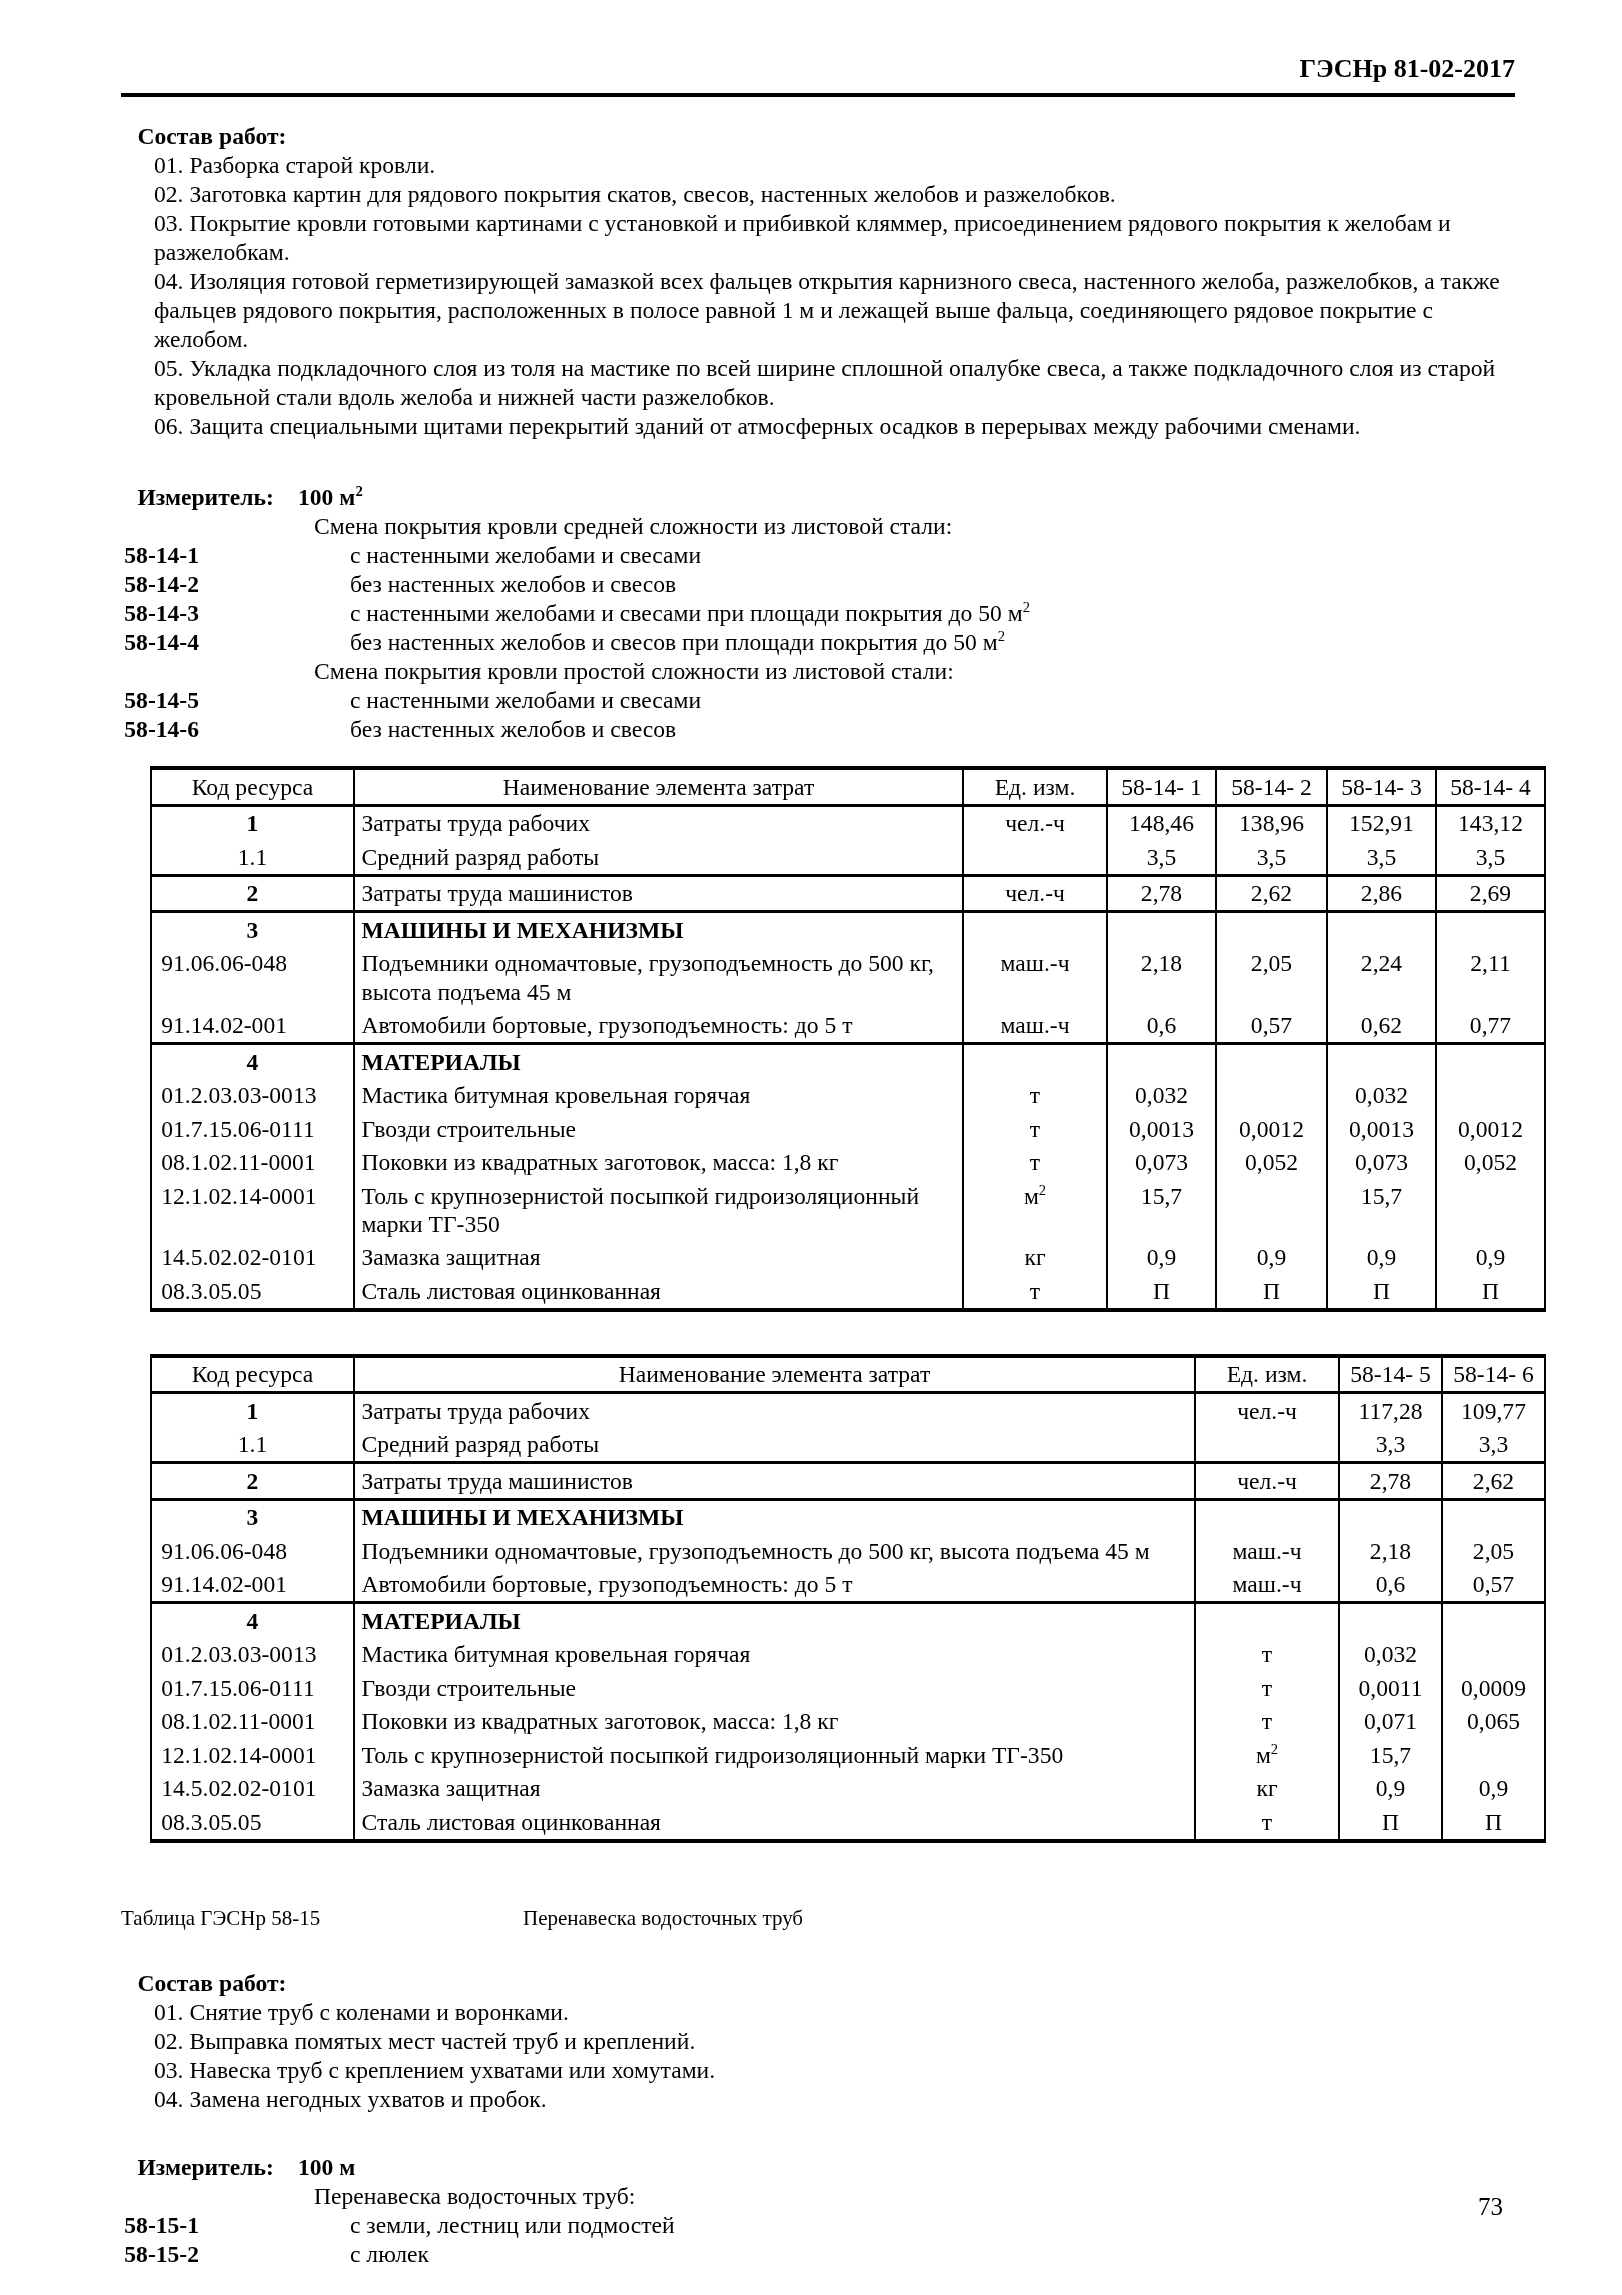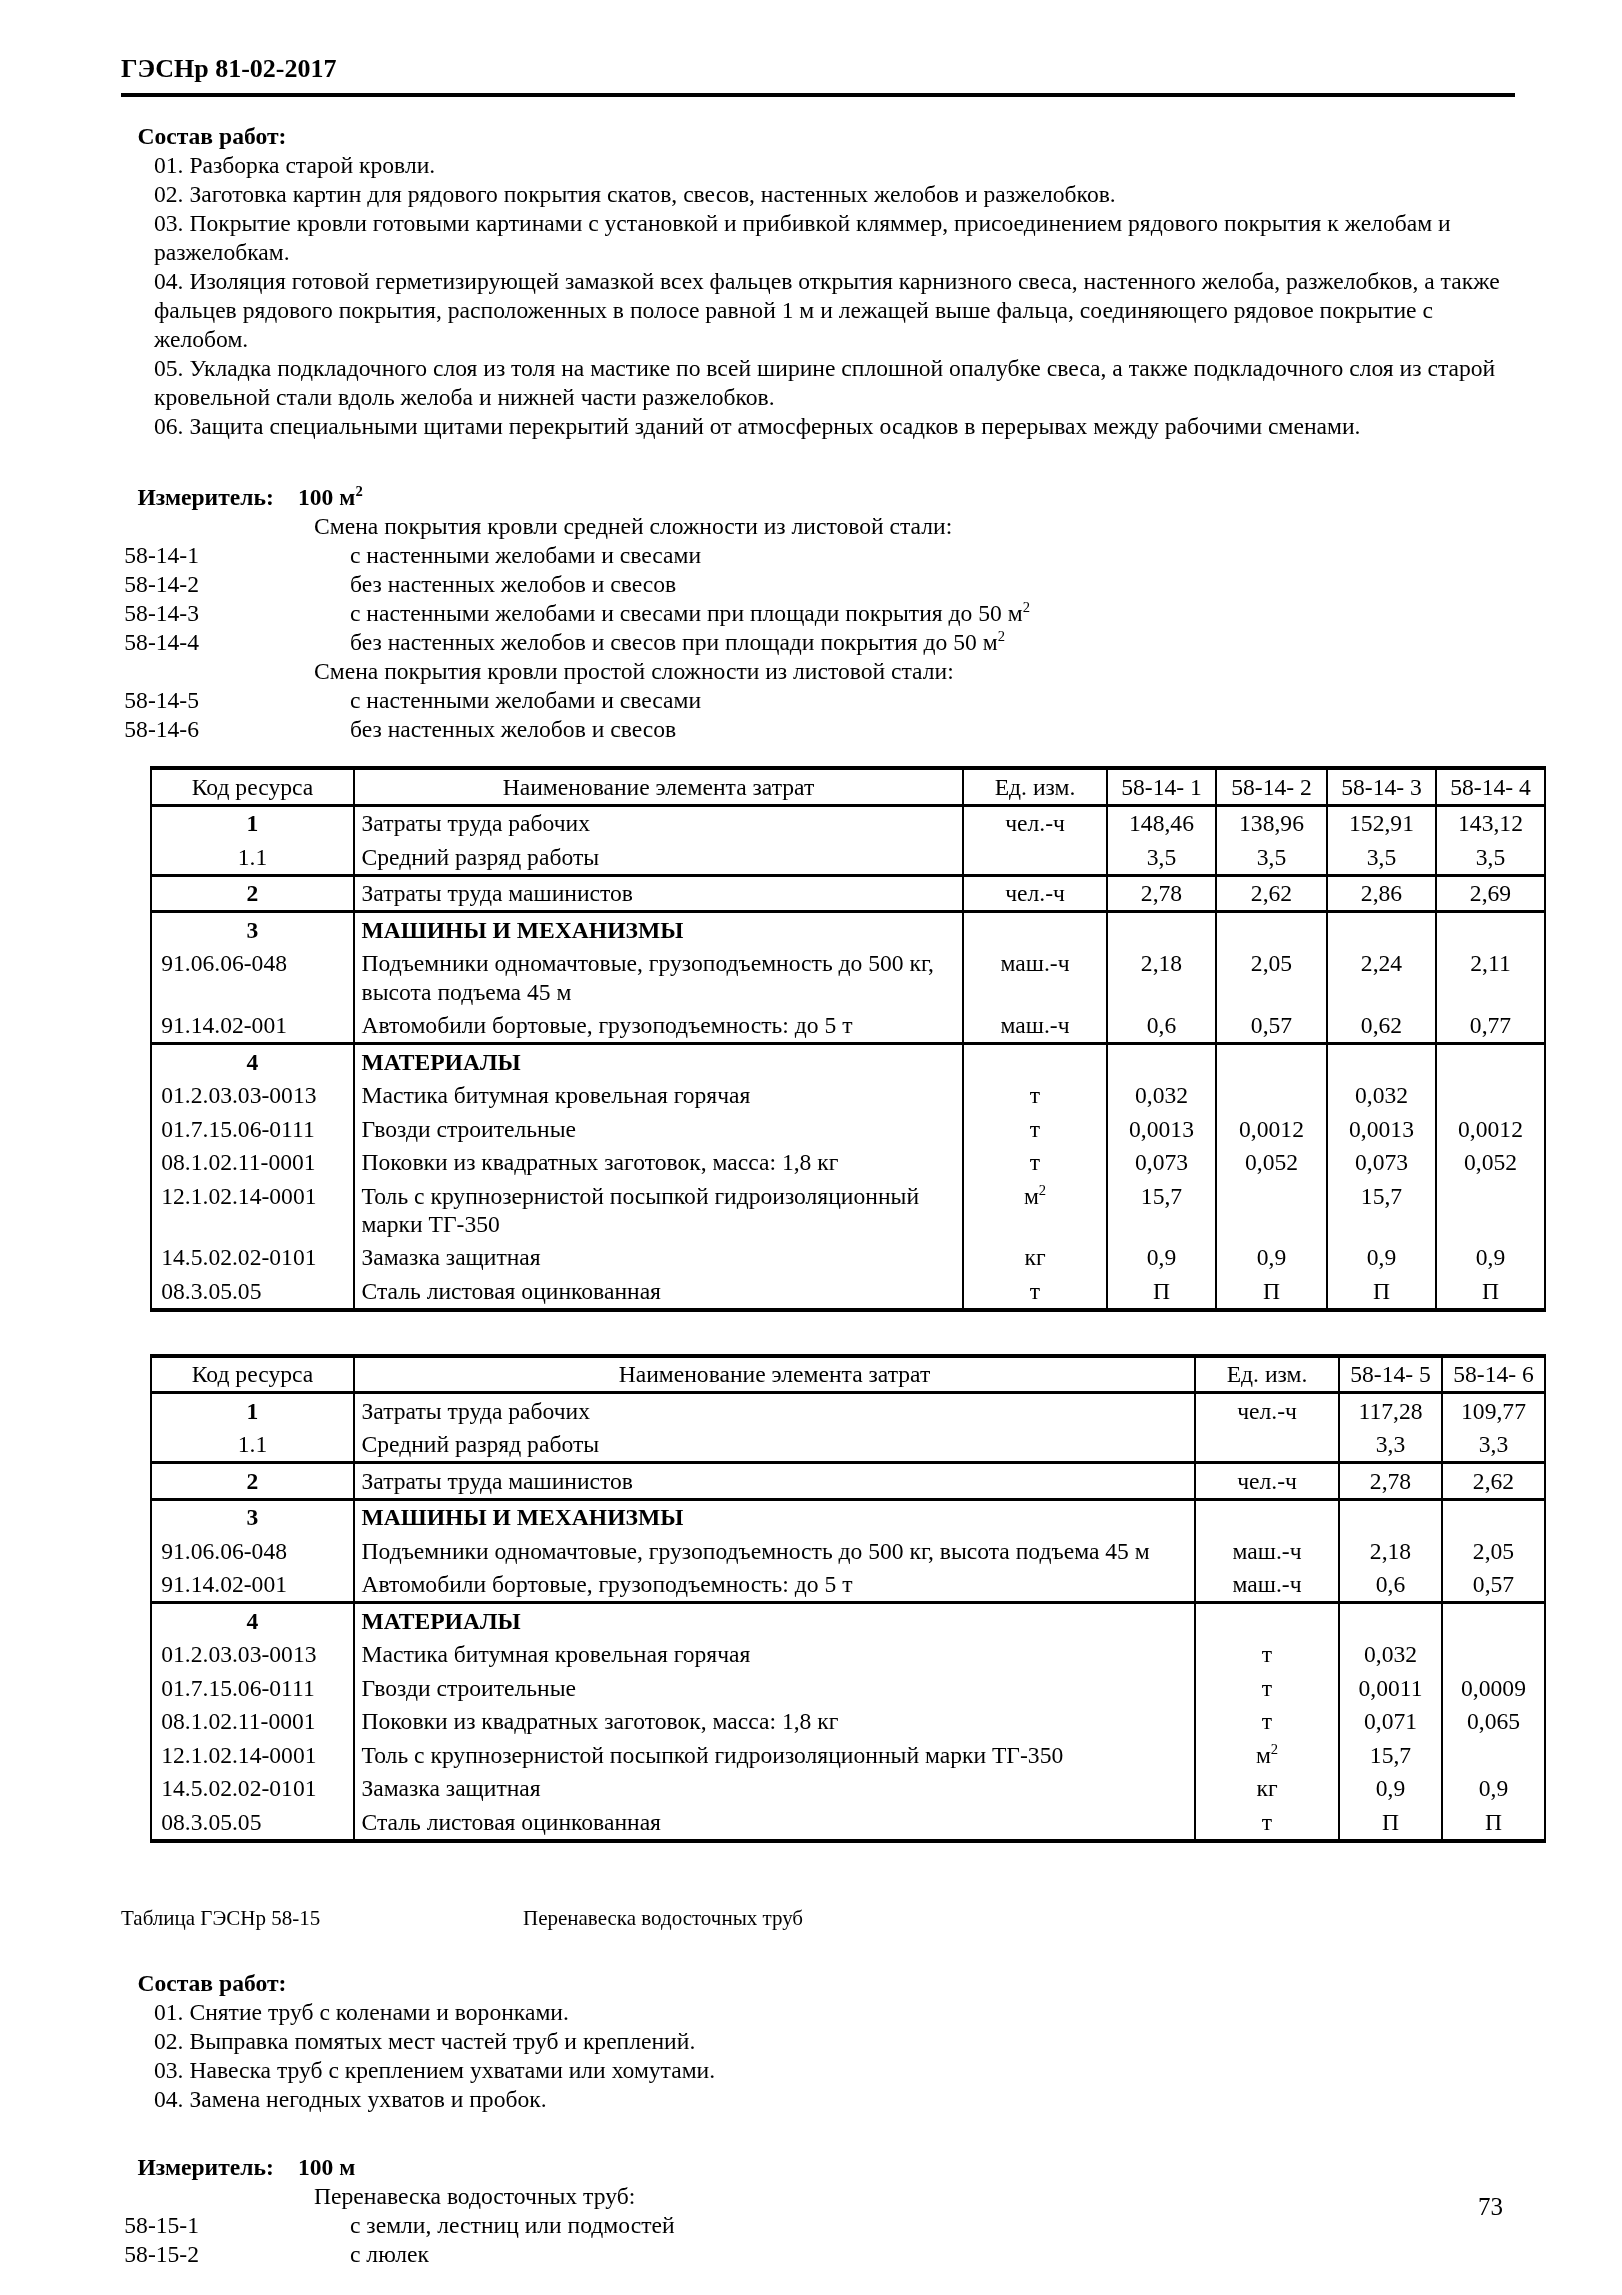--- a/index.html
+++ b/index.html
@@ -11,34 +11,34 @@
     color: #000000;
     font-family: "Liberation Serif", "DejaVu Serif", serif;
     font-size: 23.6px;
     overflow: hidden;
   }
   .content { padding: 54px 108px 0 121px; }
   .bold { font-weight: bold; }
   sup { font-size: 0.62em; line-height: 0; }
   sup:empty { display: none; }
 
-  .doc-code { font-weight: bold; font-size: 26px; line-height: 30px; }
+  .doc-code { text-align: right; font-weight: bold; font-size: 26px; line-height: 30px; }
   .rule { margin-top: 9.2px; border-bottom: 4.6px solid #000; }
 
   .work-title { margin-left: 16.4px; font-weight: bold; line-height: 29px; }
   .sec1 .work-title { margin-top: 25px; }
   .work-list { margin-left: 33px; }
   .work-item { line-height: 29px; }
 
   .measure-block { margin-top: 42px; }
   .mrow { display: flex; line-height: 29px; }
   .mlabel { width: 177px; padding-left: 16.4px; box-sizing: border-box; font-weight: bold; }
   .mvalue { font-weight: bold; }
   .mcaption { margin-left: 193px; line-height: 29px; font-family: Liberation Serif, serif; }
-  .mcode { width: 229px; padding-left: 3.3px; box-sizing: border-box; flex: none; }
+  .mcode { width: 229px; padding-left: 3.3px; box-sizing: border-box; flex: none; font-weight: bold; }
   .mdesc { flex: 1; }
 
   table.res {
     margin-top: 22px;
     border-collapse: collapse;
     table-layout: fixed;
     width: 1394px;
     border: 2.6px solid #000;
     border-top-width: 4.6px;
     border-bottom-width: 4.6px;

